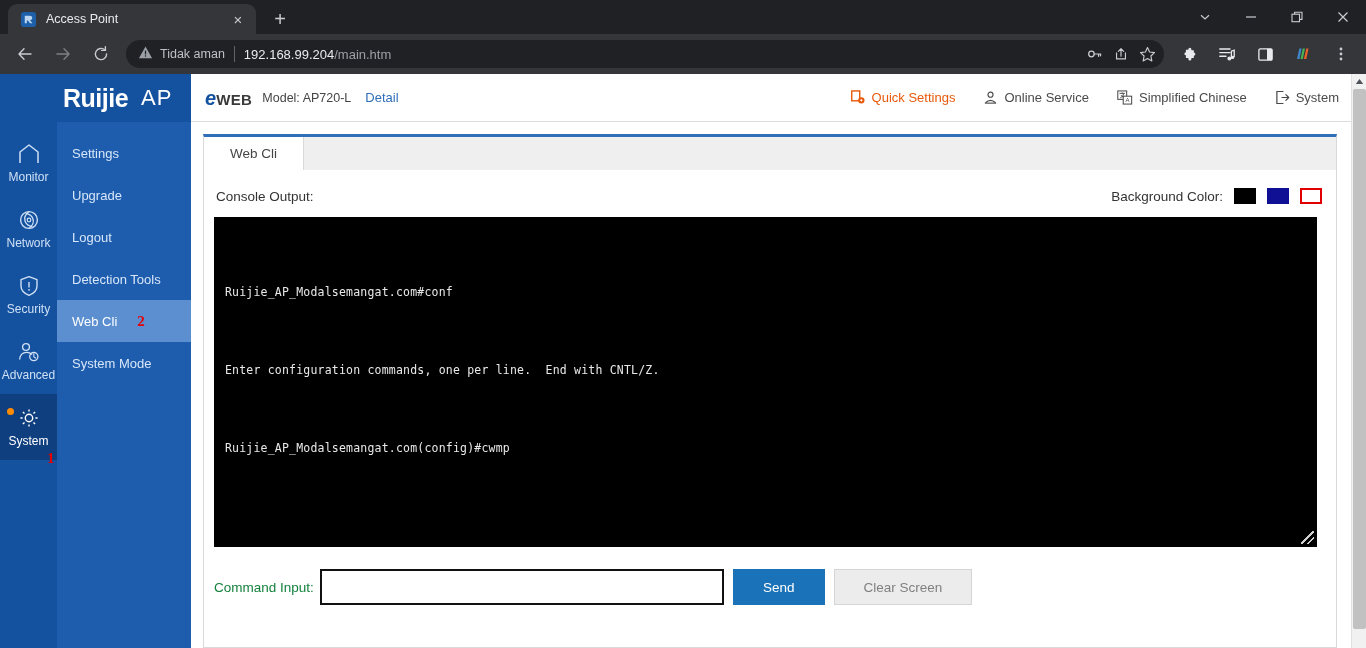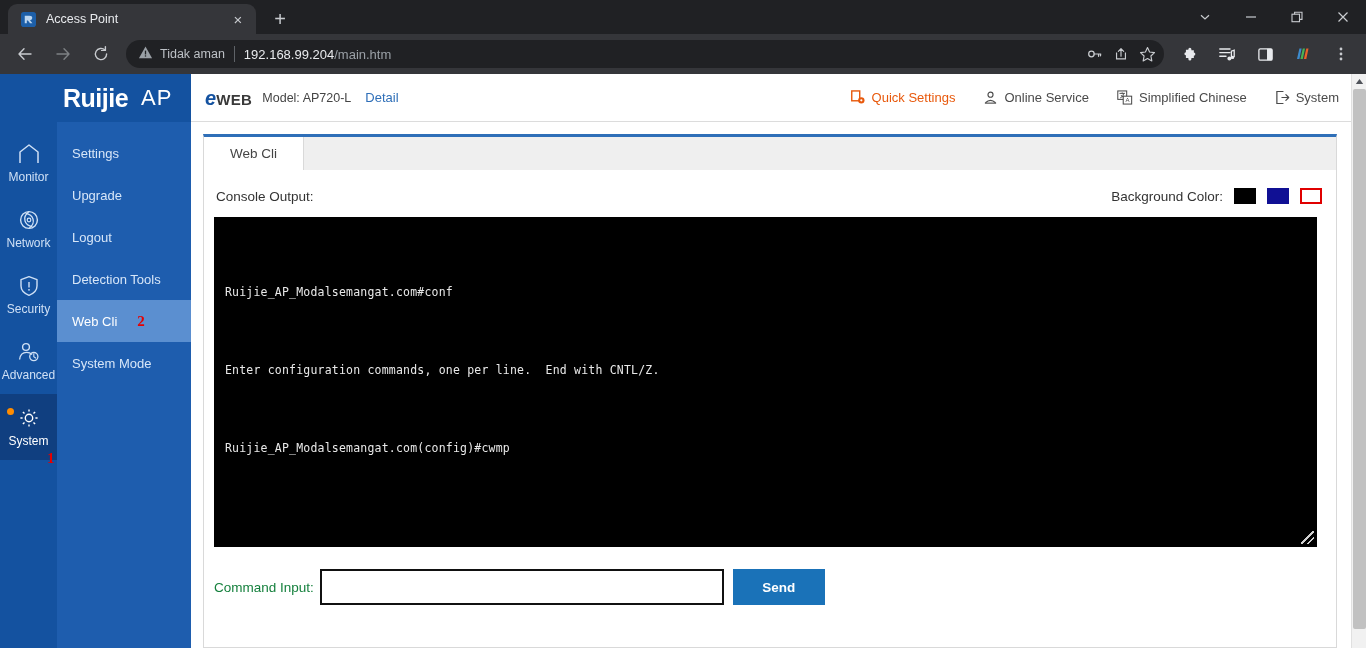--- a/index.html
+++ b/index.html
@@ -220,21 +220,21 @@
   .cmdinput {
     width: 404px; height: 36px; border: 2px solid #111; background: #fff;
     font-size: 13px; padding: 0 6px; font-family: "Liberation Sans", sans-serif;
     outline: none; color: #222;
   }
   .btn {
     height: 36px; font-size: 13.5px; display: flex; align-items: center;
     justify-content: center; margin-left: 9px;
   }
   .btn-send {
-    width: 92px; background: #1a72b8; color: #fff; font-weight: 700;
+    width: 92px; background: #1a72b8; color: #fff; font-weight: 400;
     border: 1px solid #1a72b8;
   }
   .btn-clear {
     width: 138px; background: #ececec; color: #808080;
     border: 1px solid #d5d5d5;
   }
 
   
   .pagescroll {
     position: absolute; right: 0; top: 0; width: 15px; height: 574px;
@@ -554,20 +554,21 @@
                 
                 
               </div>
               <span class="resize-grip"></span>
             </div>
 
             <div class="cmdrow">
               <span class="cmdlabel">Command Input:</span>
               <input class="cmdinput" type="text" value="" style="">
               <div class="btn btn-send">Send</div>
+              <div class="btn btn-clear">Clear Screen</div>
             </div>
           </div>
 
         </div>
       </div>
 
       <span class="annot annot-1">1</span>
     </div>
 
     <div class="pagescroll">

